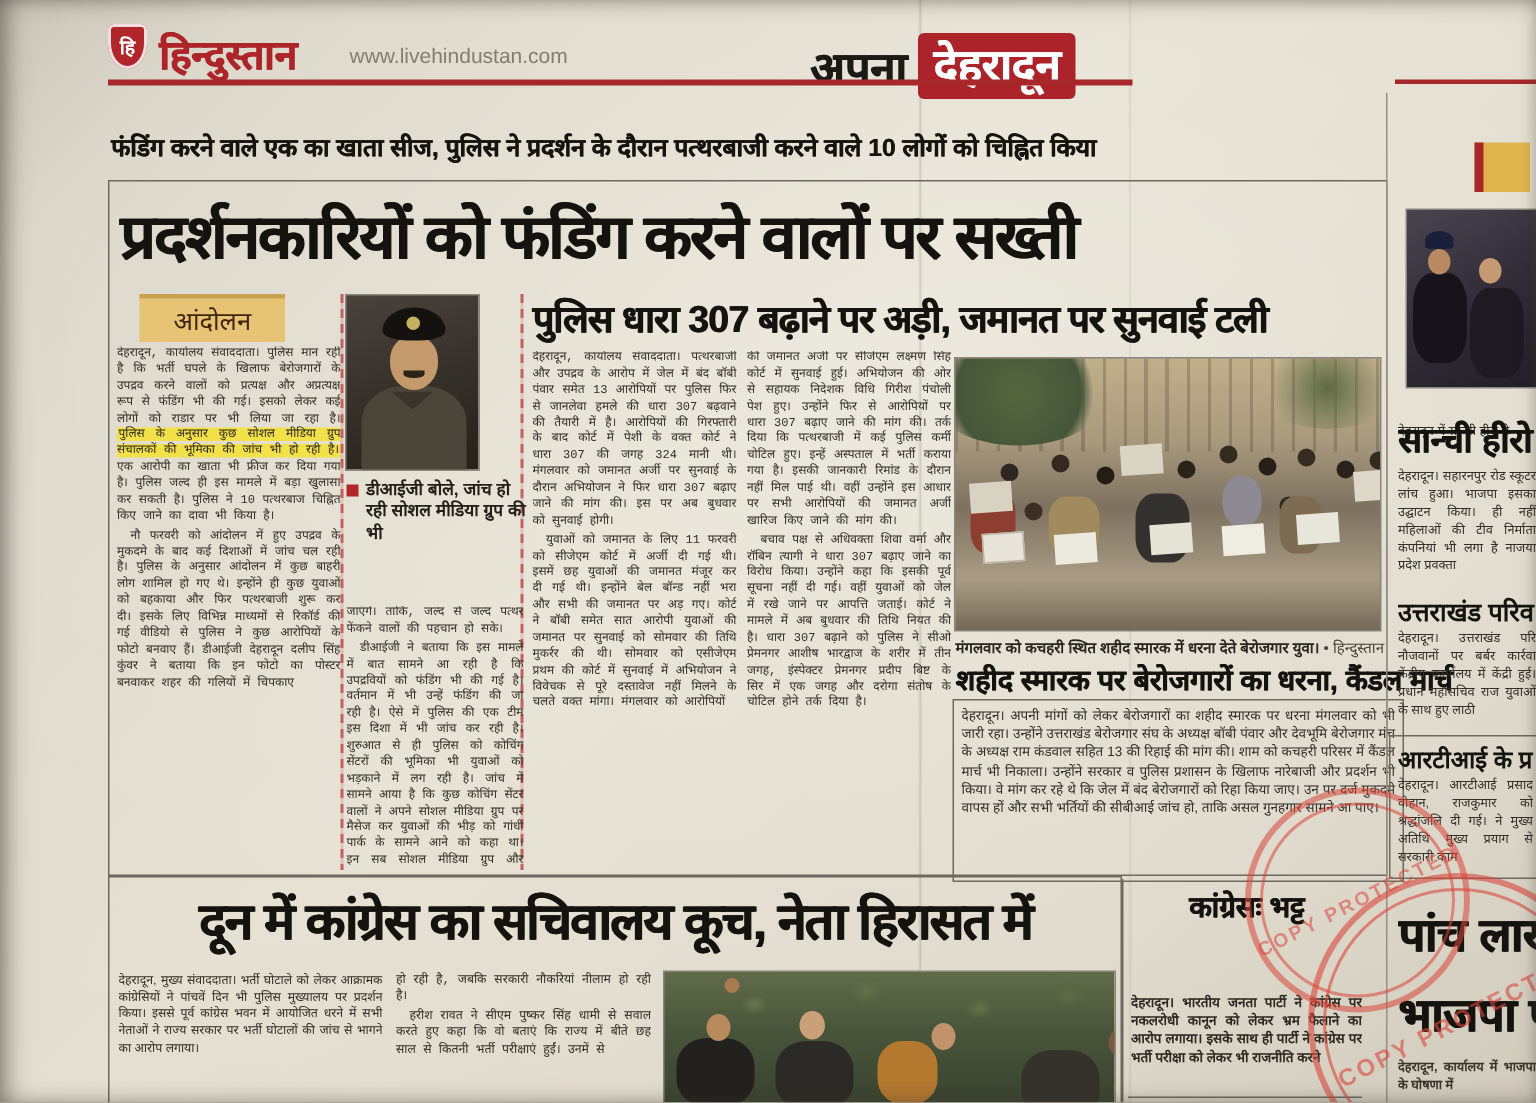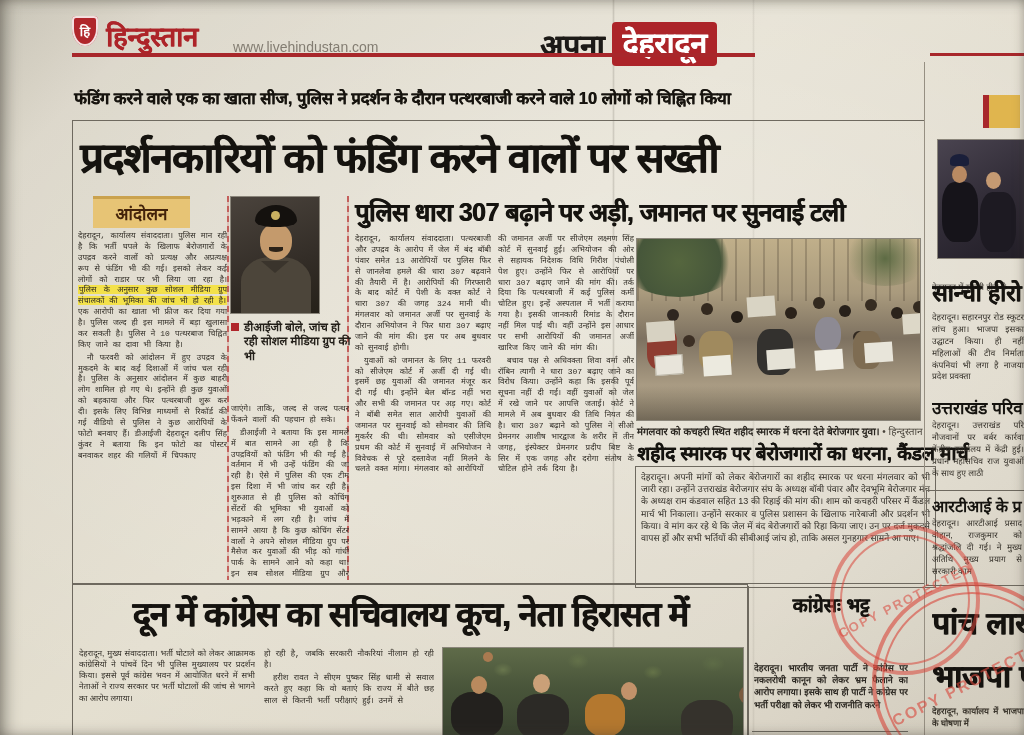--- a/index.html
+++ b/index.html
@@ -23,38 +23,38 @@
   .rule-red{position:absolute;height:4px;background:#a8272b;}
 
   
   .logo-shield{left:72px;top:16px;width:26px;height:30px;background:#b0262b;
     border-radius:4px 4px 50% 50% / 4px 4px 58% 58%;
     display:flex;align-items:center;justify-content:center;
     box-shadow:inset 0 0 0 2px rgba(255,255,255,.85);}
   .logo-shield span{color:#fff;font-size:13px;font-weight:bold;}
   .logo-text{left:106px;top:17px;font-size:27px;font-weight:800;color:#ad2429;
     text-shadow:.6px 0 0 #ad2429;}
-  .site-url{left:233px;top:29px;font-size:14px;color:#837d72;margin-top:10px;}
+  .site-url{left:233px;top:29px;font-size:14px;color:#837d72;}
   .edition{left:540px;top:22px;display:flex;align-items:center;gap:8px;}
   .edition .w1{font-size:30px;font-weight:800;color:#1c1a17;text-shadow:.7px 0 0 #1c1a17;}
   .edition .w2{font-size:30px;font-weight:700;color:#fff;background:#ac2429;
     padding:0 10px 3px 10px;border-radius:4px;text-shadow:.6px 0 0 #fff;}
 
   
   .kicker{left:74px;top:86px;width:750px;font-size:16.5px;font-weight:700;color:#17140f;
     text-shadow:.4px 0 0 #17140f;}
 
   
   .main-box{left:72px;top:120px;width:851px;height:462px;border:1px solid #6e695f;}
   .headline-main{left:80px;top:128px;width:838px;font-size:41px;font-weight:700;color:#15130f;
     text-shadow:1px 0 0 #15130f;letter-spacing:-1px;white-space:nowrap;}
 
   .tag-box{left:93px;top:196px;width:97px;height:29px;background:#e7c475;
     border-top:3px solid #caa24e;display:flex;align-items:center;justify-content:center;}
-  .tag-box span{font-size:17px;font-weight:700;color:#43230a;}
+  .tag-box span{font-size:17px;font-weight:400;color:#43230a;}
 
   .bodytext{font-size:8px;line-height:1.36;color:#332f28;text-align:justify;overflow:hidden;}
   .bodytext p{margin:0 0 2px 0;text-indent:9px;font-family:Liberation Mono, monospace;}
   .bodytext p.nofirst{text-indent:0;}
   mark.hl{background:#f3e14a;color:#2c2820;padding:0 1px;}
 
   .lead-c1{left:78px;top:231px;width:149px;height:348px;}
   .vrule-red{position:absolute;width:2px;background:repeating-linear-gradient(
      to bottom,#c4605c 0 6px,rgba(196,96,92,.25) 6px 10px);}
 

